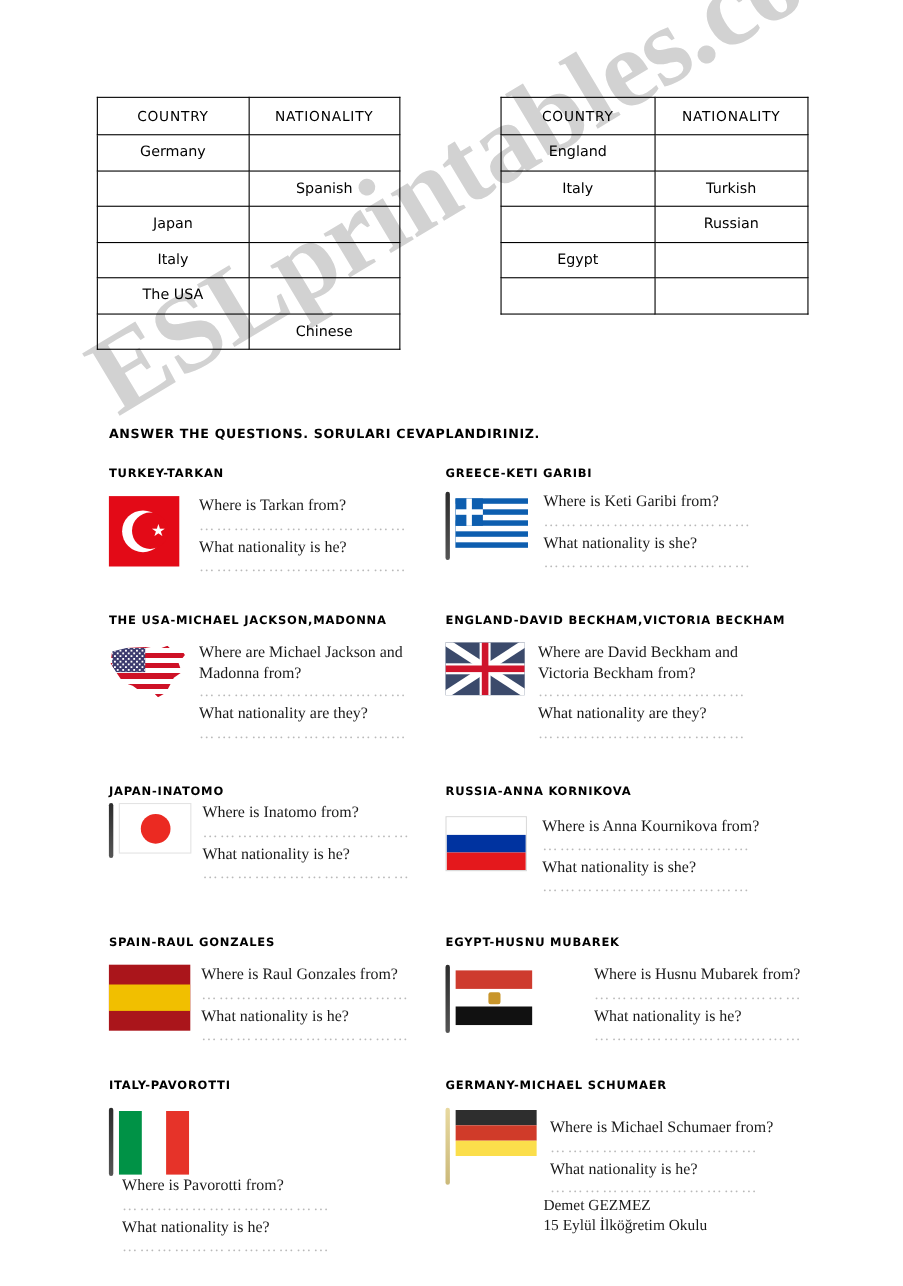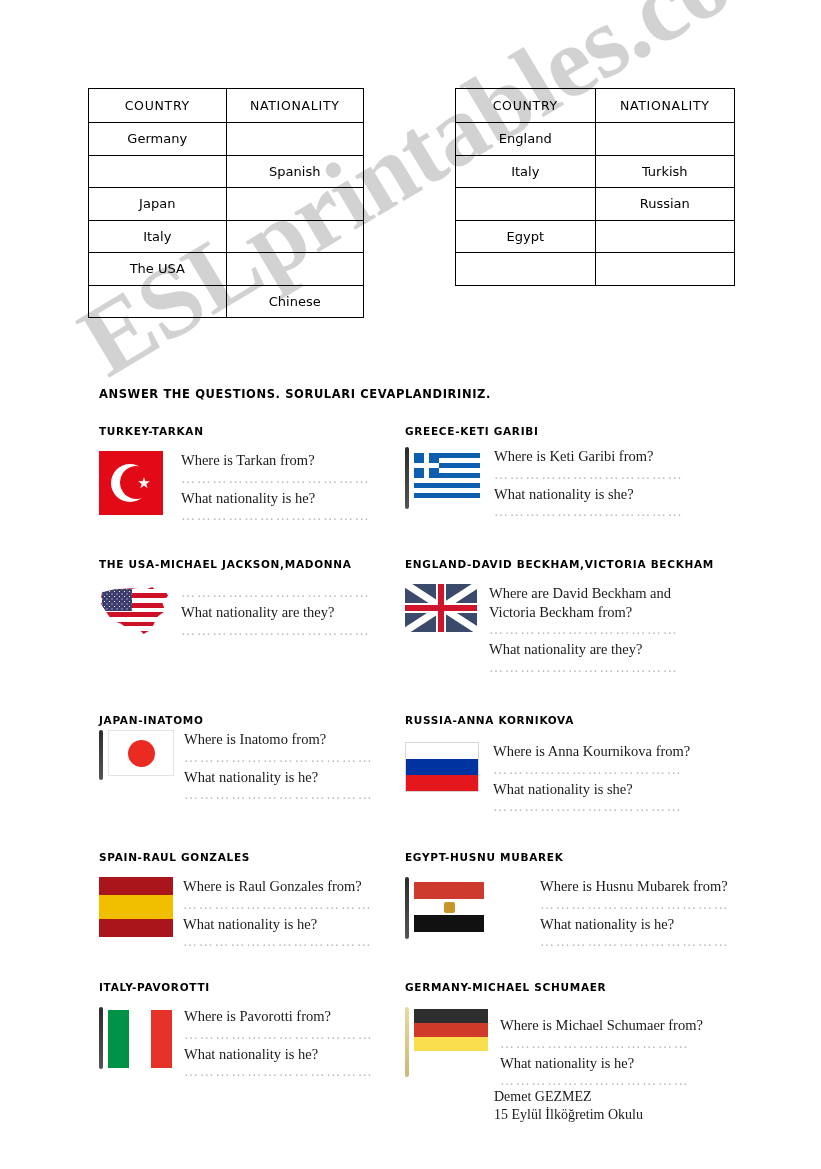--- a/index.html
+++ b/index.html
@@ -329,20 +329,22 @@
     <div class="subhead">THE USA-MICHAEL JACKSON,MADONNA</div>
     <div class="body" style="margin-top:14px;">
       <div class="flagwrap">
         <div class="f-us">
             <div class="map">
               <div class="canton"></div>
             </div>
           </div>
       </div>
       <div class="qcol" style="margin-left:10px;">
+        <div class="q">Where are Michael Jackson and
+Madonna from?</div>
         <div class="dots">………………………………</div>
         <div class="q">What nationality are they?</div>
         <div class="dots">………………………………</div>
       </div>
     </div>
   </div>
 
   <div class="block" style="left:405px;top:558px;">
     <div class="subhead">ENGLAND-DAVID BECKHAM,VICTORIA BECKHAM</div>
     <div class="body" style="margin-top:14px;">
@@ -435,21 +437,21 @@
         <div class="q">Where is Husnu Mubarek from?</div>
         <div class="dots">………………………………</div>
         <div class="q">What nationality is he?</div>
         <div class="dots">………………………………</div>
       </div>
     </div>
   </div>
 
   <div class="block" style="left:99px;top:981px;">
     <div class="subhead">ITALY-PAVOROTTI</div>
-    <div class="body" style="margin-top:14px;">
+    <div class="body" style="margin-top:14px;flex-direction:column;">
       <div class="flagwrap">
         <div class="pole dark" style="height:62px;"></div>
         <div class="flag f-it" style="margin-top:3px;">
           <b style="background:#009246;"></b>
             <b style="background:#fff;"></b>
             <b style="background:#E63329;"></b>
         </div>
       </div>
       <div class="qcol" style="margin-left:12px;">
         <div class="q">Where is Pavorotti from?</div>

